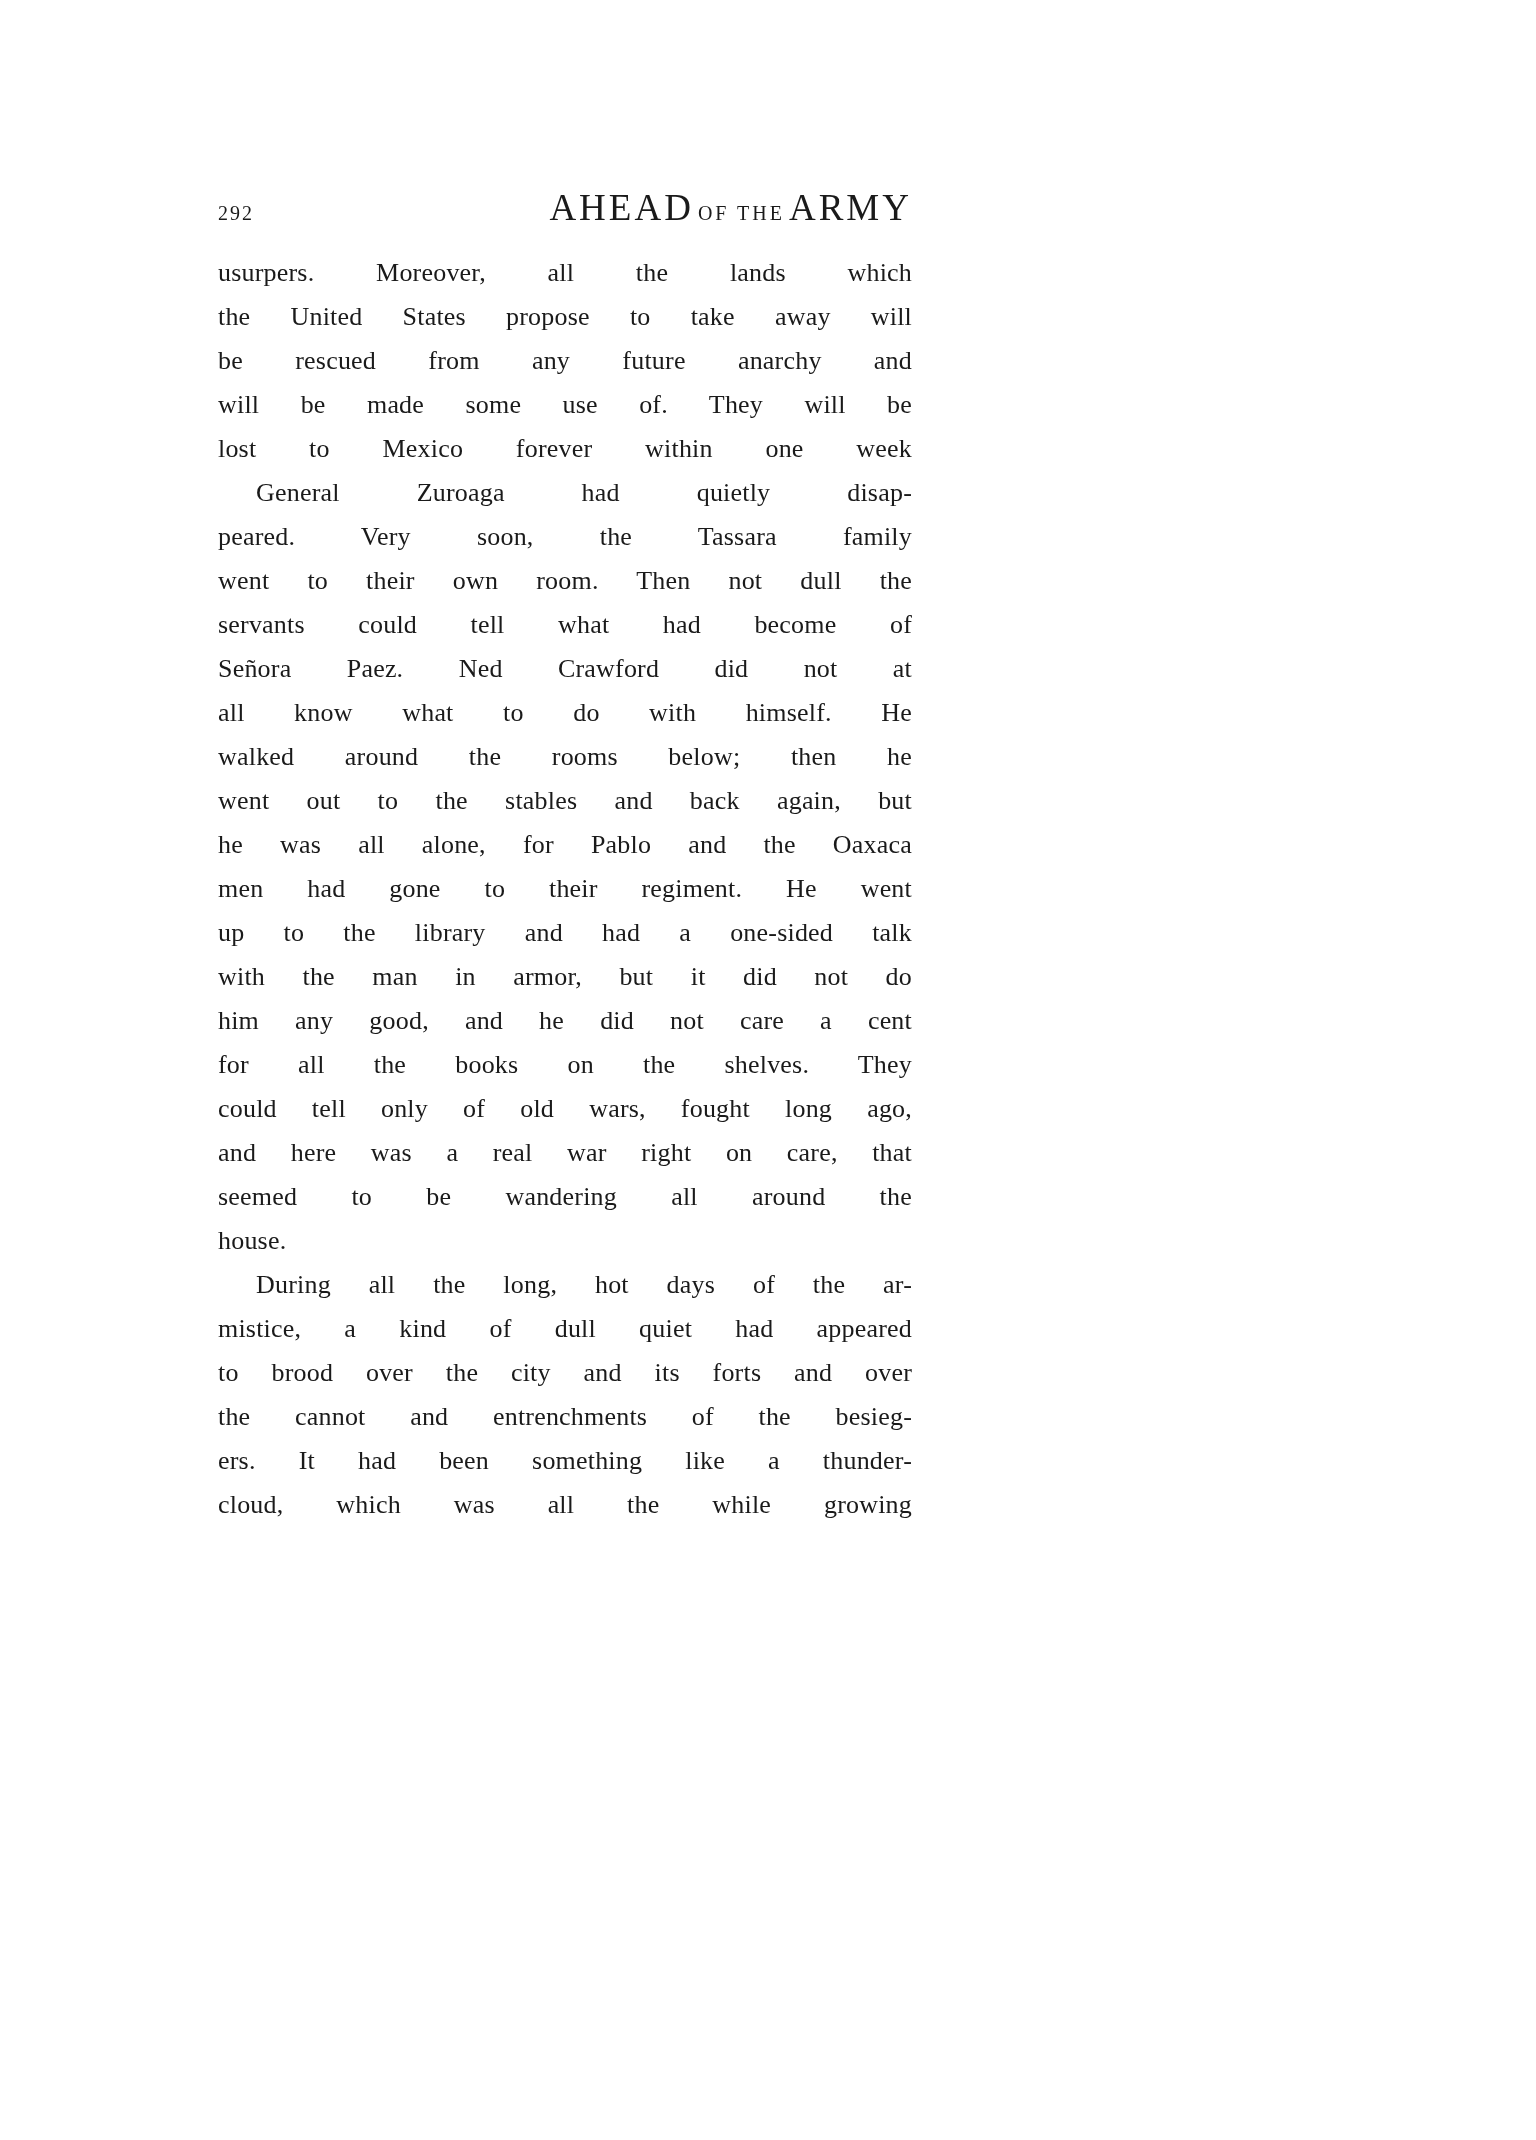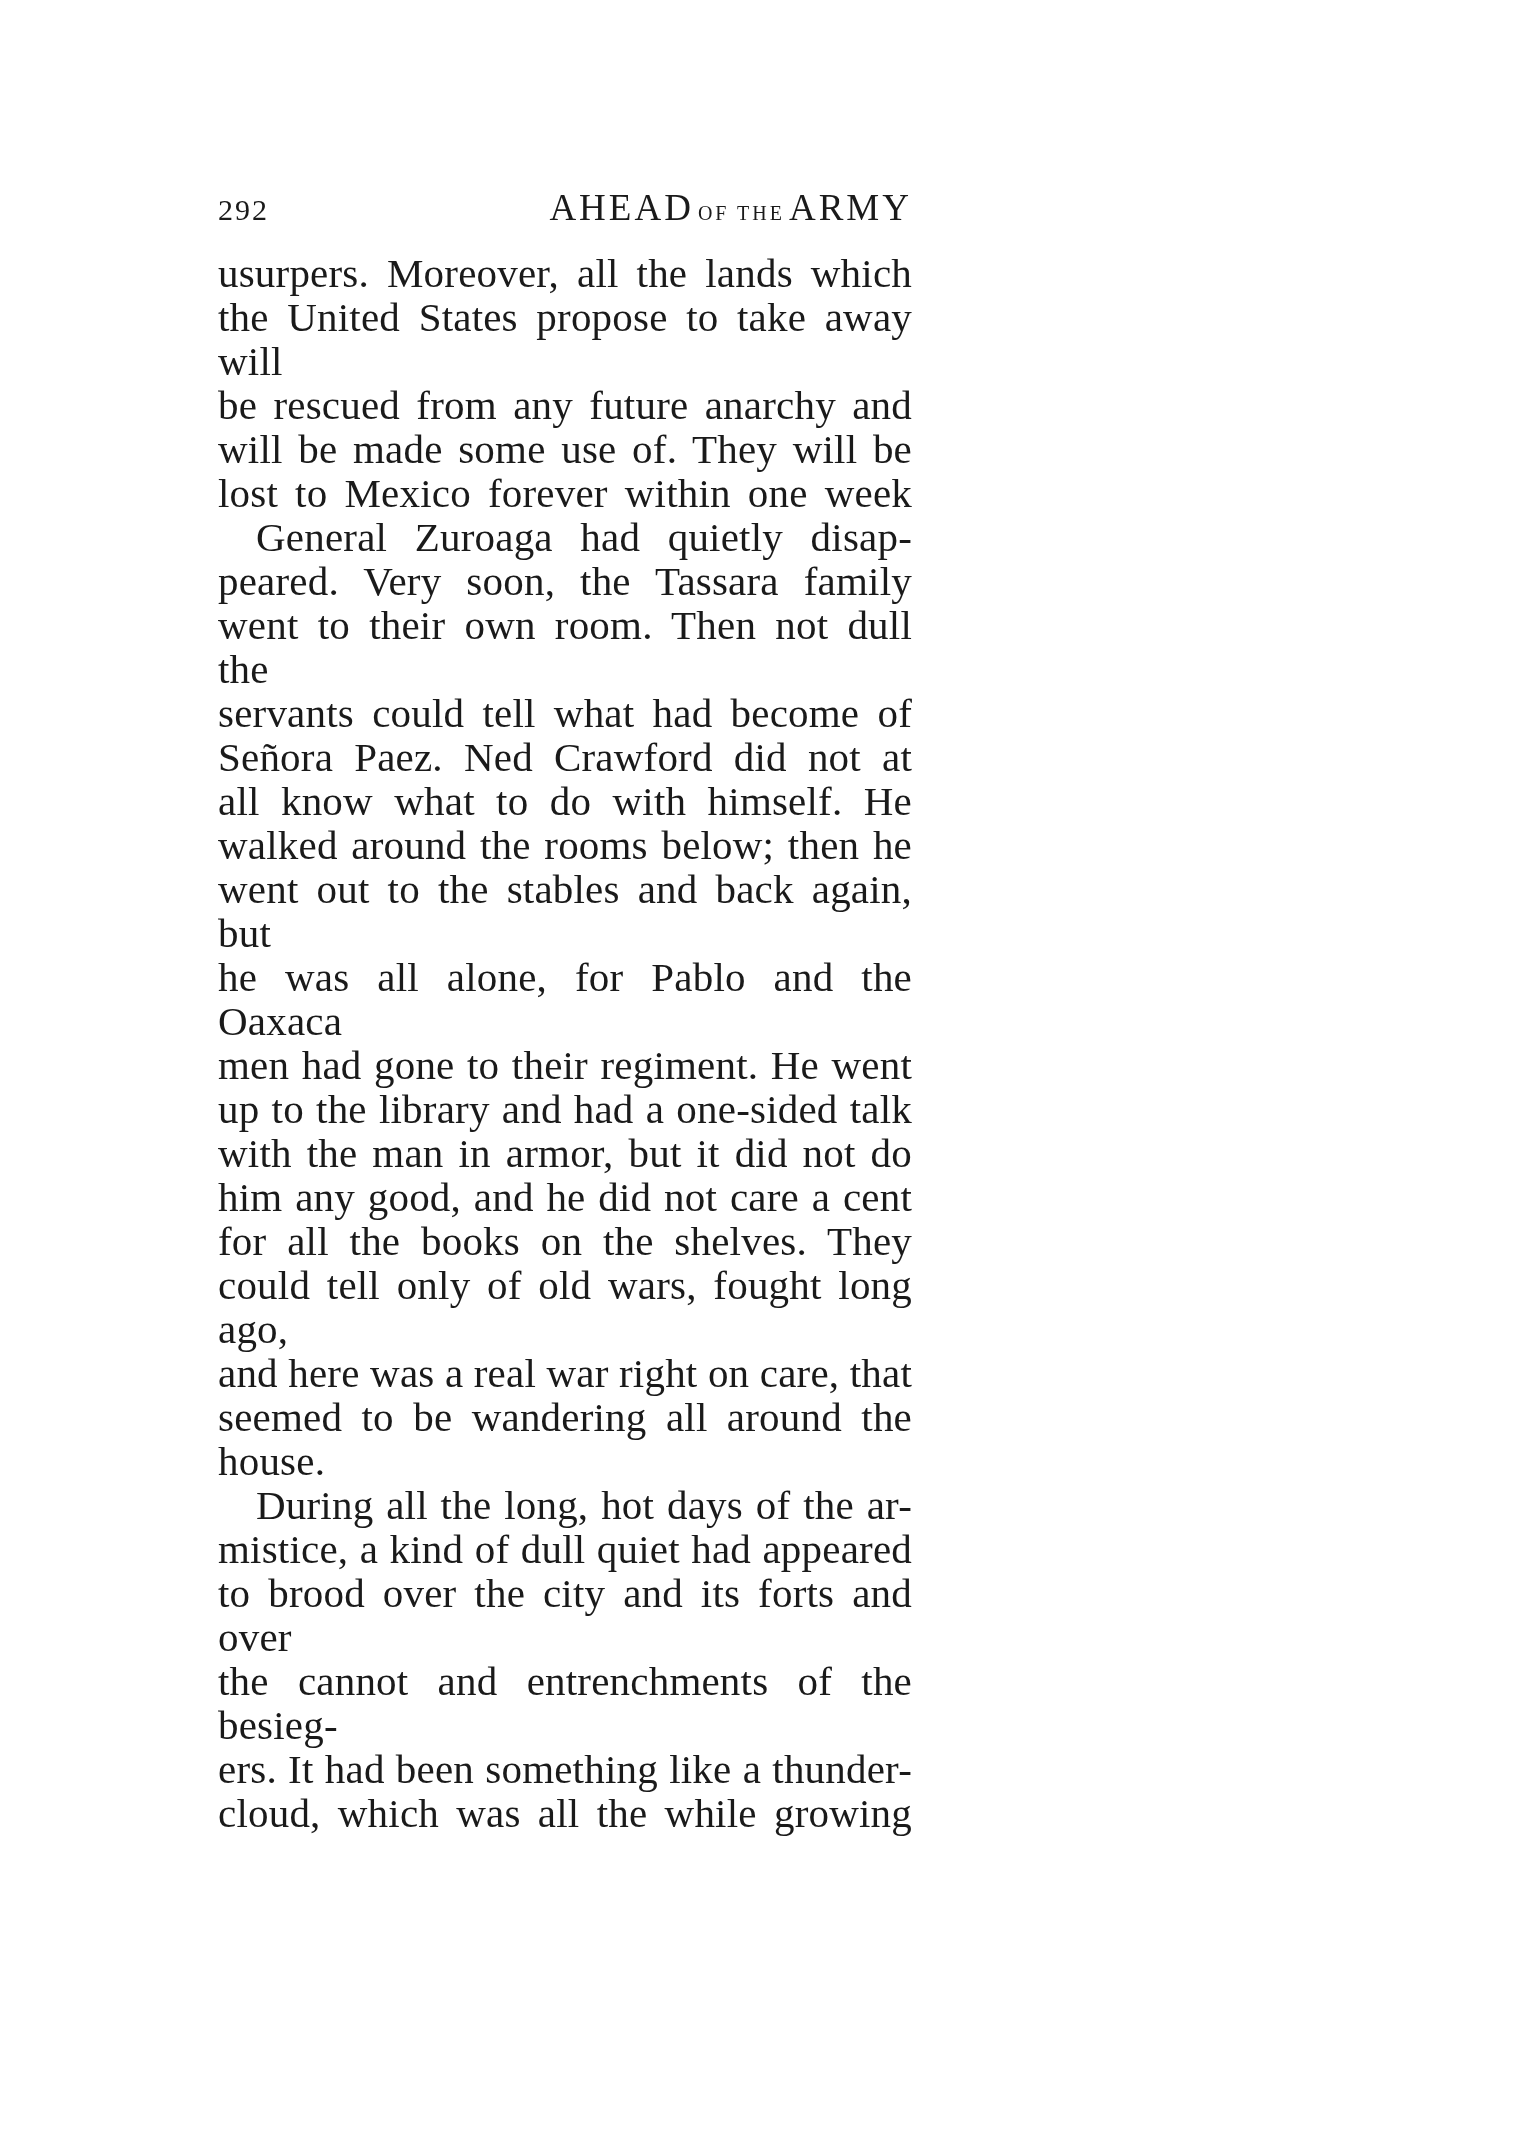--- a/index.html
+++ b/index.html
@@ -21,36 +21,36 @@
     top: 186px;
     width: 694px;
   }
   .header {
     display: flex;
     justify-content: space-between;
     align-items: baseline;
     margin-bottom: 22px;
   }
   .page-number {
-    font-size: 30px;
+    font-size: 20px;
     letter-spacing: 2px;
   }
   .running-title {
     white-space: nowrap;
   }
   .running-title .large {
     font-size: 37px;
     letter-spacing: 3px;
   }
   .running-title .small {
     font-size: 20px;
     letter-spacing: 3px;
   }
   .body-text {
-    font-size: 41px;
+    font-size: 26px;
     line-height: 44px;
     letter-spacing: 0.2px;
     margin-top: 12px;
   }
   .para {
     margin: 0;
     padding: 0;
   }
   .line {
     display: block;

